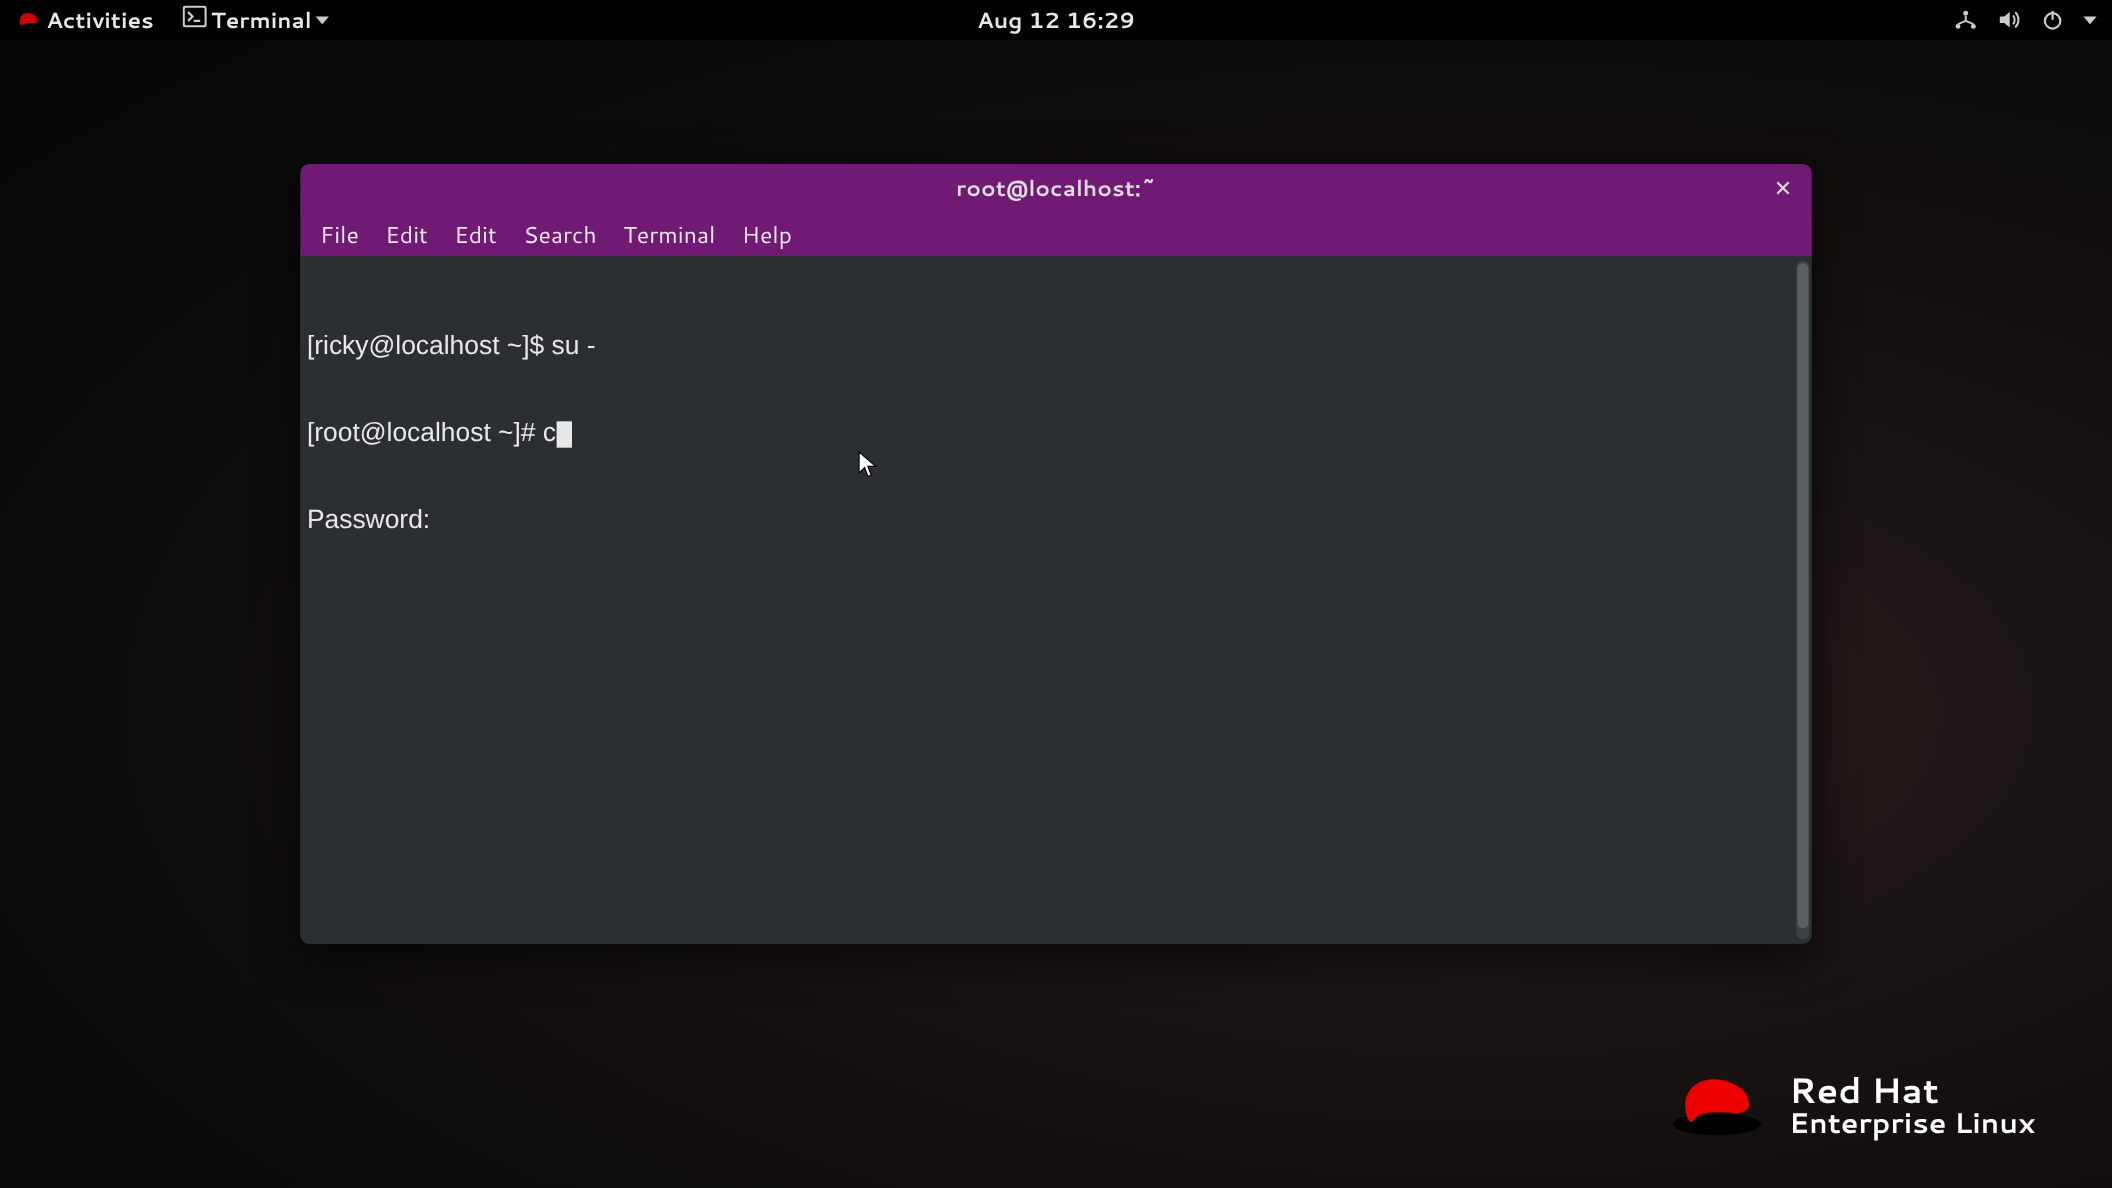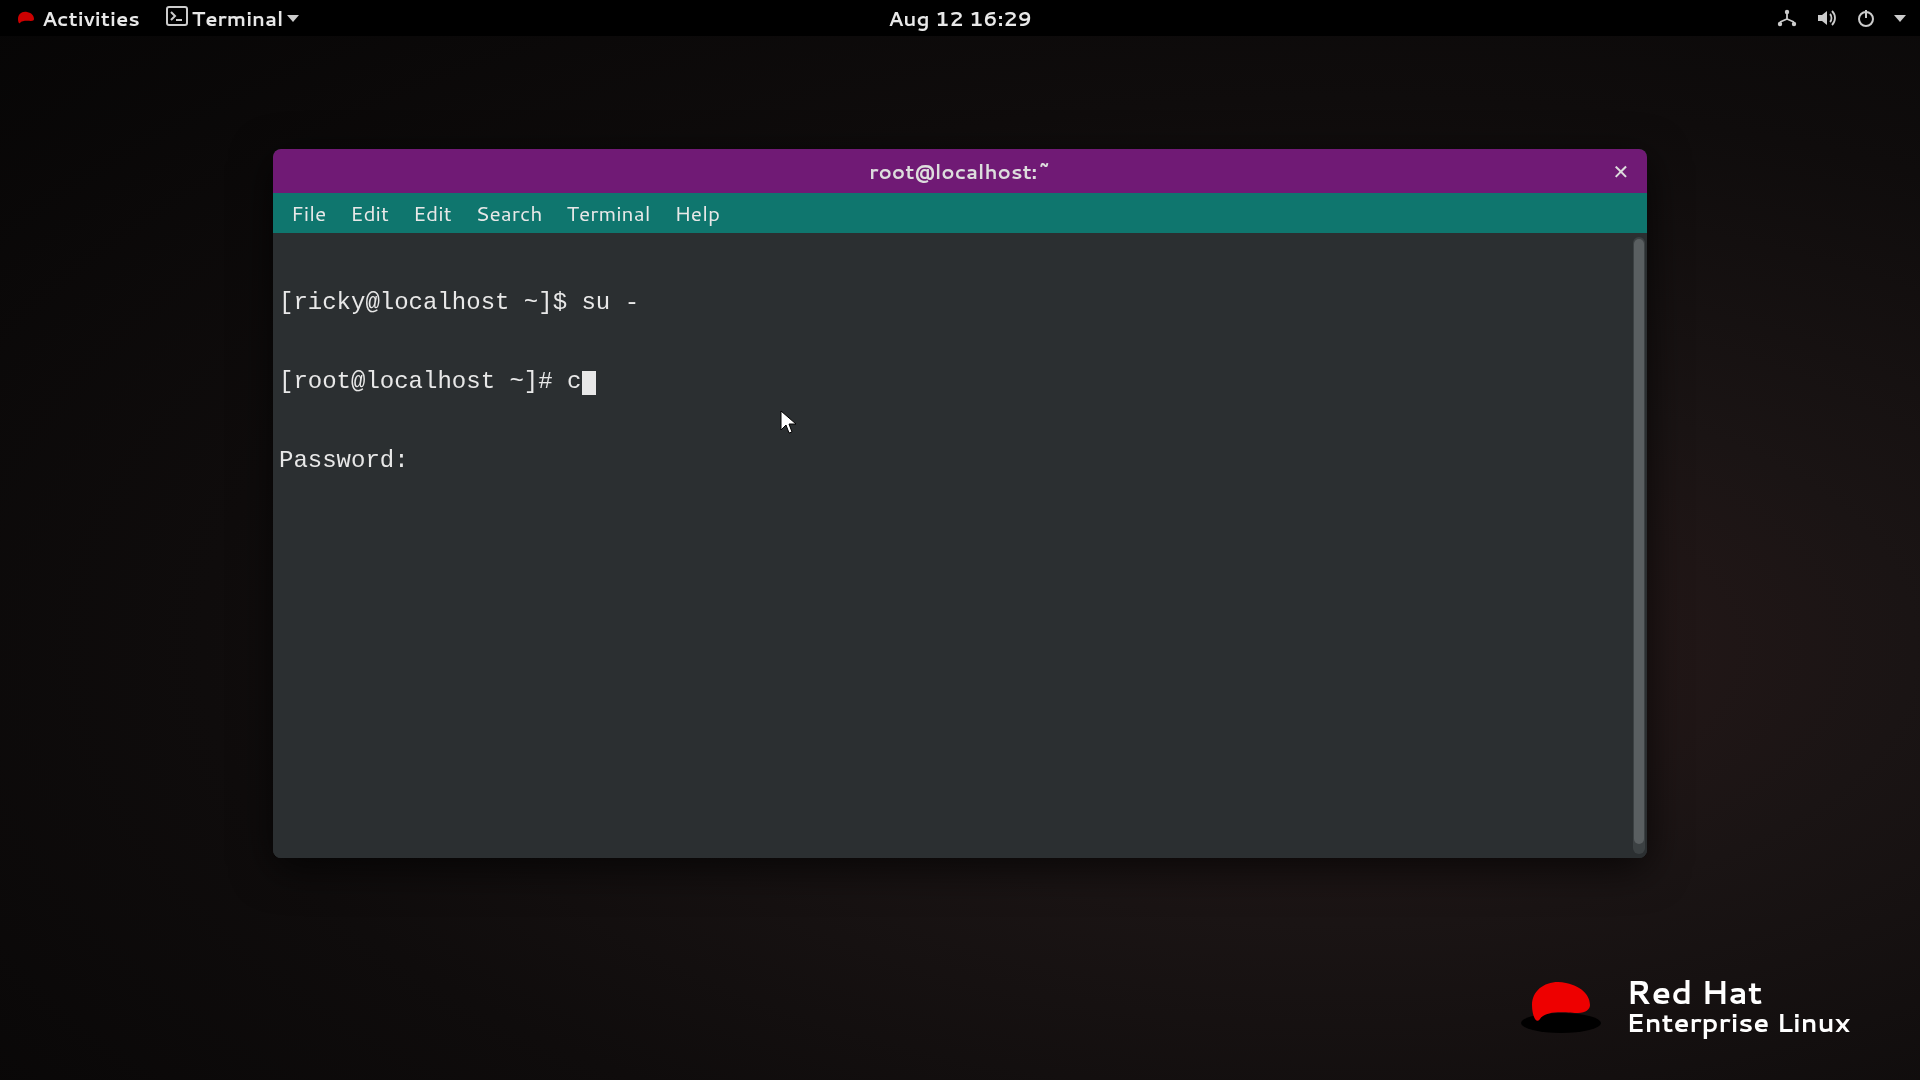--- a/index.html
+++ b/index.html
@@ -72,39 +72,39 @@
     transform: translateY(-50%);
     width: 28px; height: 28px;
     display: flex; align-items: center; justify-content: center;
     color: #ddd;
     font-size: 20px;
     cursor: pointer;
     border-radius: 4px;
   }
   .menubar {
     height: 40px;
-    background: #0f766e;
+    background: #701a75;
     display: flex;
     align-items: center;
     gap: 24px;
     padding: 0 18px;
     font-size: 21px;
     color: #e8e8e8;
   }
   .menubar .menu-item { cursor: pointer; }
   .terminal-body {
     flex: 1;
     background: #2b2f31;
     position: relative;
     display: flex;
   }
   .terminal-content {
     flex: 1;
-    padding: 4px 6px;
-    font-family: Liberation Mono, monospace;
+    padding: 16px 6px;
+    font-family: Liberation Sans, sans-serif;
     font-size: 24px;
     line-height: 1.1;
     color: #e8e8e8;
     white-space: pre;
   }
   .terminal-content .line { white-space: pre; }
   .cursor-block {
     display: inline-block;
     width: 14px;
     height: 24px;

